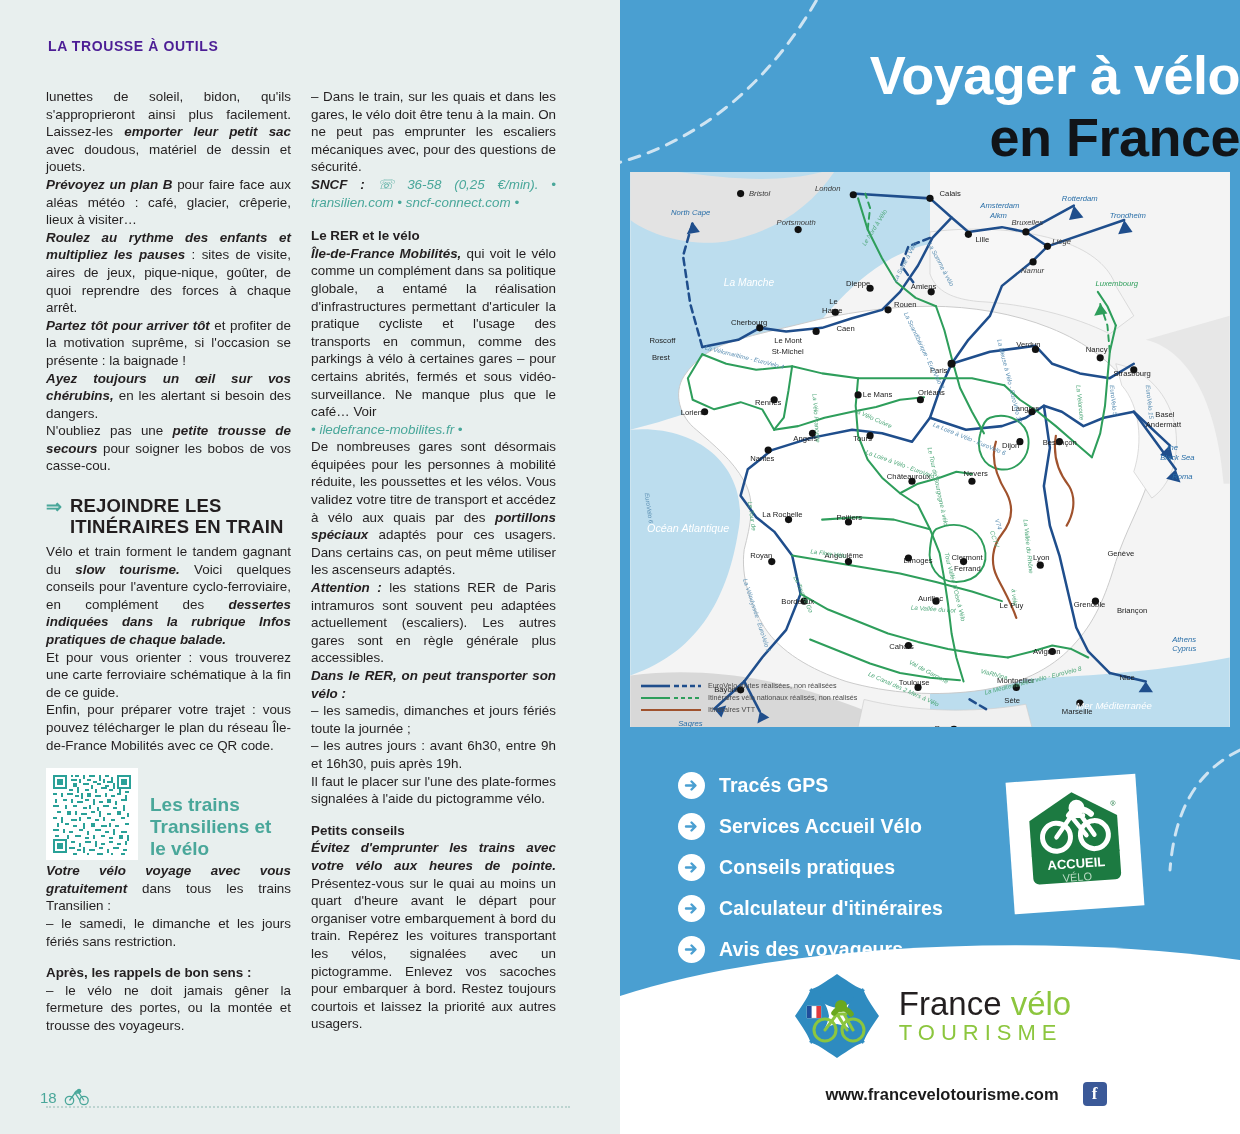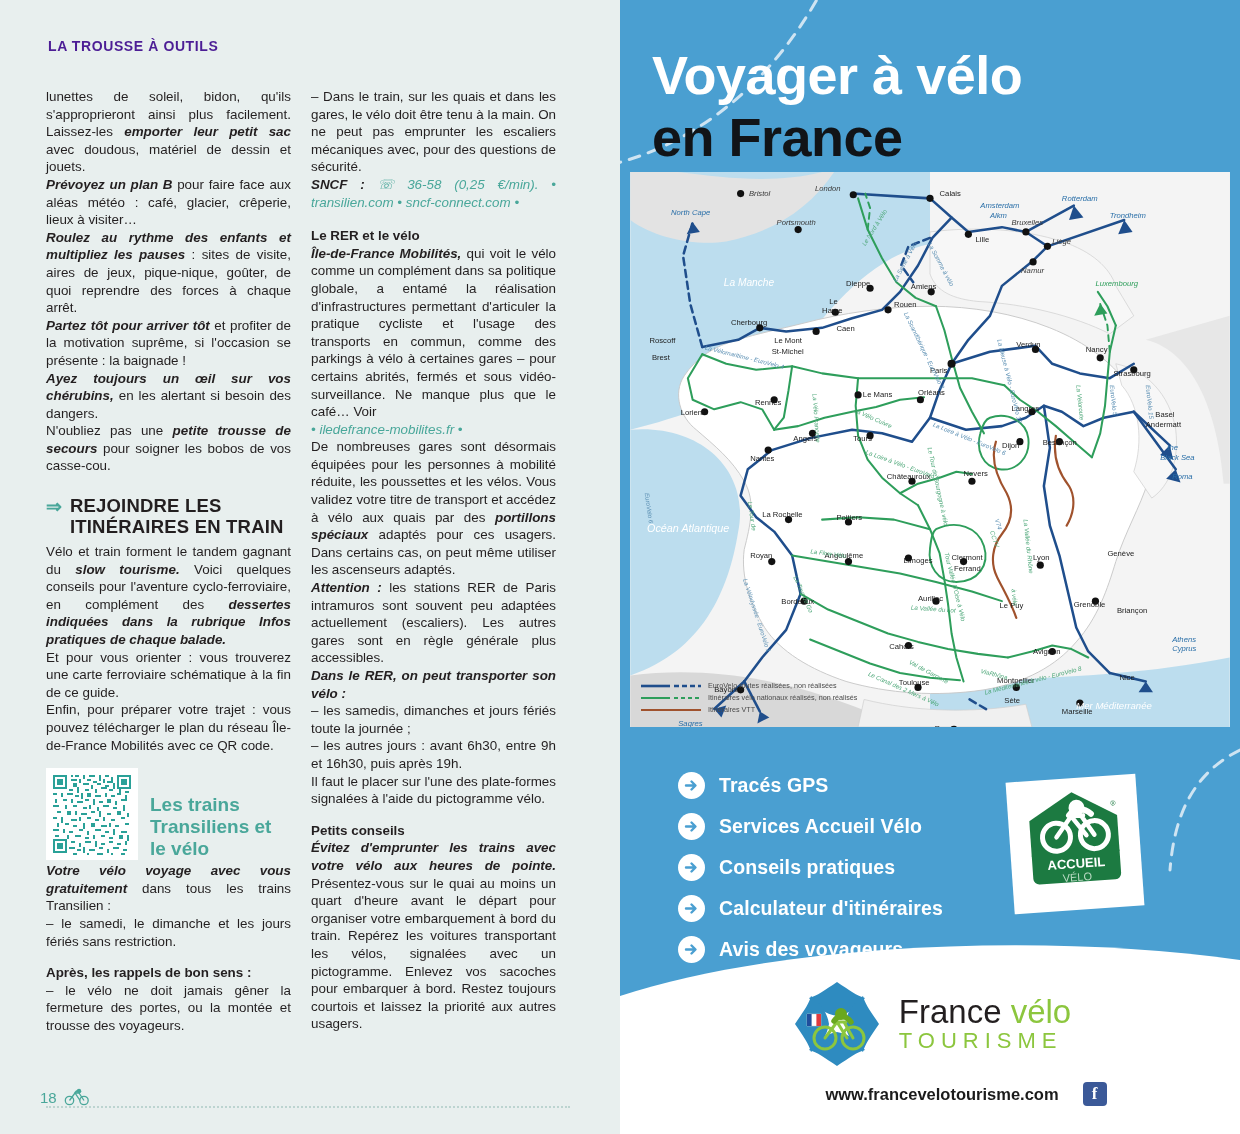--- a/index.html
+++ b/index.html
@@ -84,21 +84,21 @@
 
   
   .right-page {
     width: 620px; height: 1134px;
     background: #4a9fd1;
     position: relative;
     overflow: hidden;
   }
   .cover-title {
     position: absolute; top: 44px; left: 0; width: 620px;
-    text-align: left; z-index: 5; padding-left: 32px;
+    text-align: right; z-index: 5; padding-left: 32px;
   }
   .cover-title .l1 {
     font-size: 54px; font-weight: bold; color: #ffffff;
     line-height: 62px; letter-spacing: -0.5px;
   }
   .cover-title .l2 {
     font-size: 54px; font-weight: bold; color: #111418;
     line-height: 62px; letter-spacing: -0.5px;
   }
   .dash-curve { position: absolute; top: 0; left: 0; width: 620px; height: 200px; z-index: 1;}
@@ -129,21 +129,21 @@
     background: #ffffff;
     transform: rotate(-4deg);
     z-index: 4;
     display: flex; align-items: center; justify-content: center;
   }
   .white-bottom {
     position: absolute; left: 0; bottom: 0; width: 620px; height: 210px;
     z-index: 3;
   }
   .fvt-logo {
-    position: absolute; bottom: 62px; left: 0; width: 620px;
+    position: absolute; bottom: 70px; left: 0; width: 620px;
     display: flex; align-items: center; justify-content: center; gap: 14px;
     z-index: 6;
   }
   .fvt-text .t1 { font-size: 33px; color: #231f20; line-height: 33px; }
   .fvt-text .t1 .v { color: #8cc63e; }
   .fvt-text .t2 {
     font-size: 22px; color: #8cc63e; letter-spacing: 6px; line-height: 26px;
     font-weight: normal;
   }
   .fvt-url-row {

